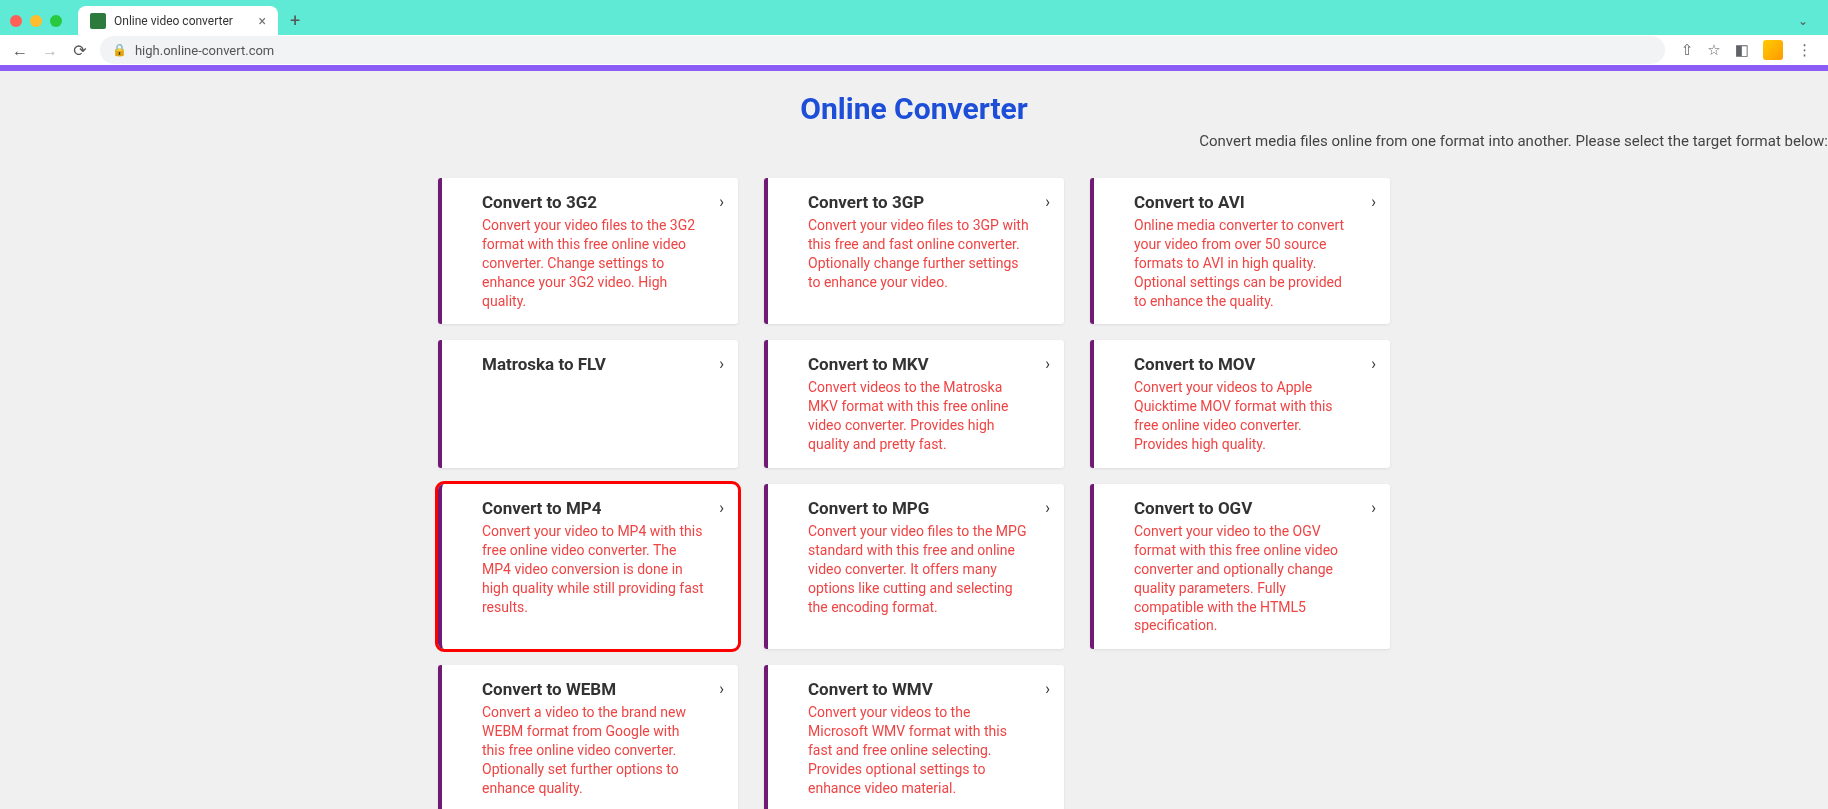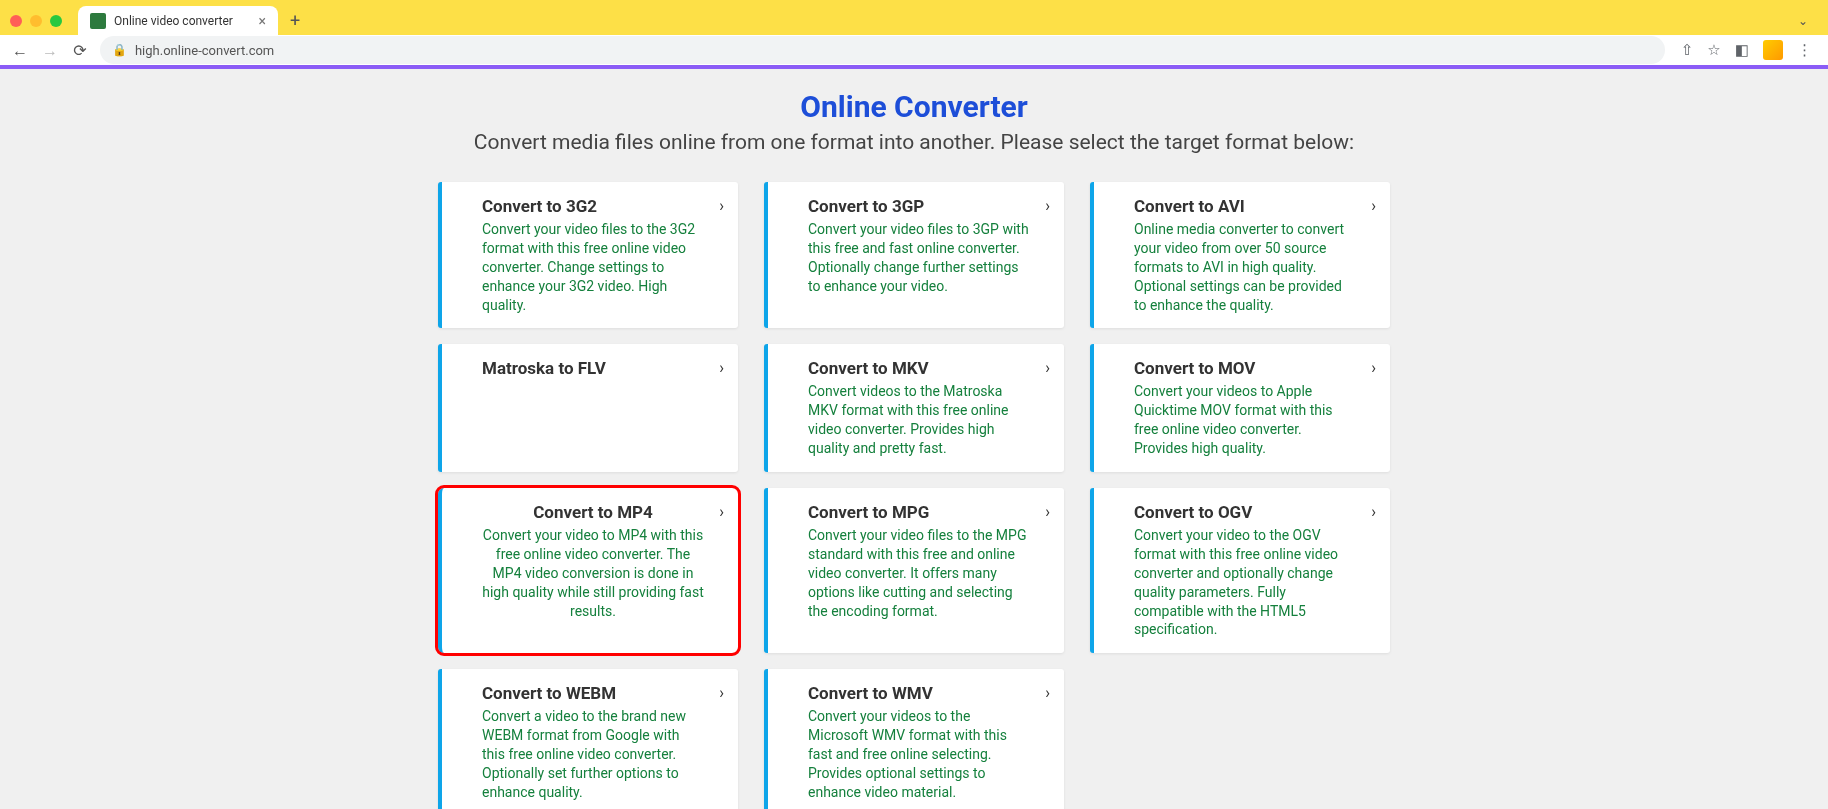--- a/index.html
+++ b/index.html
@@ -2,22 +2,22 @@
 <html><head>
   <meta charset="utf-8">
   <style>
     * { margin: 0; padding: 0; box-sizing: border-box; }
     body {
       font-family: -apple-system, BlinkMacSystemFont, "Segoe UI", Roboto, Arial, sans-serif;
       background: #f0f0f0;
       color: #333;
     }
     .browser-chrome {
-      background: #fde047;
-      border-bottom: 4px solid #8b5cf6;
+      background: #5eead4;
+      border-bottom: 6px solid #8b5cf6;
     }
     .tab-bar {
       display: flex;
       align-items: center;
       padding: 6px 10px 0 10px;
       height: 35px;
     }
     .traffic-lights {
       display: flex;
       gap: 8px;
@@ -84,56 +84,55 @@
       background: #f0f0f0;
       padding: 20px 0 40px 0;
     }
     .title {
       text-align: center;
       font-size: 30px;
       font-weight: 700;
       color: #1d4ed8;
     }
     .subtitle {
-      text-align: center;
-      font-size: 21px;
+      text-align: right;
+      font-size: 15px;
       color: #444;
       margin-top: 6px;
     }
     .grid {
       margin: 28px auto 0 auto;
       width: 960px;
       display: grid;
       grid-template-columns: repeat(3, 300px);
       gap: 16px 26px;
       justify-content: center;
     }
     .card {
       background: #fff;
-      border-left: 4px solid #0ea5e9;
+      border-left: 4px solid #701a75;
       border-radius: 3px;
       padding: 14px 34px 14px 40px;
       position: relative;
       box-shadow: 0 1px 3px rgba(0,0,0,0.08);
       cursor: pointer;
     }
     .card.highlight {
       outline: 3px solid #ff0000;
       border-radius: 6px;
-      text-align: center;
     }
     .card-title {
       font-size: 17px;
       font-weight: 700;
       color: #333;
       margin-bottom: 4px;
     }
     .card-desc {
       font-size: 14px;
-      color: #15803d;
+      color: #ef4444;
       line-height: 1.35;
     }
     .card-arrow {
       position: absolute;
       top: 14px;
       right: 14px;
       color: #333;
       font-size: 16px;
     }
   </style>

